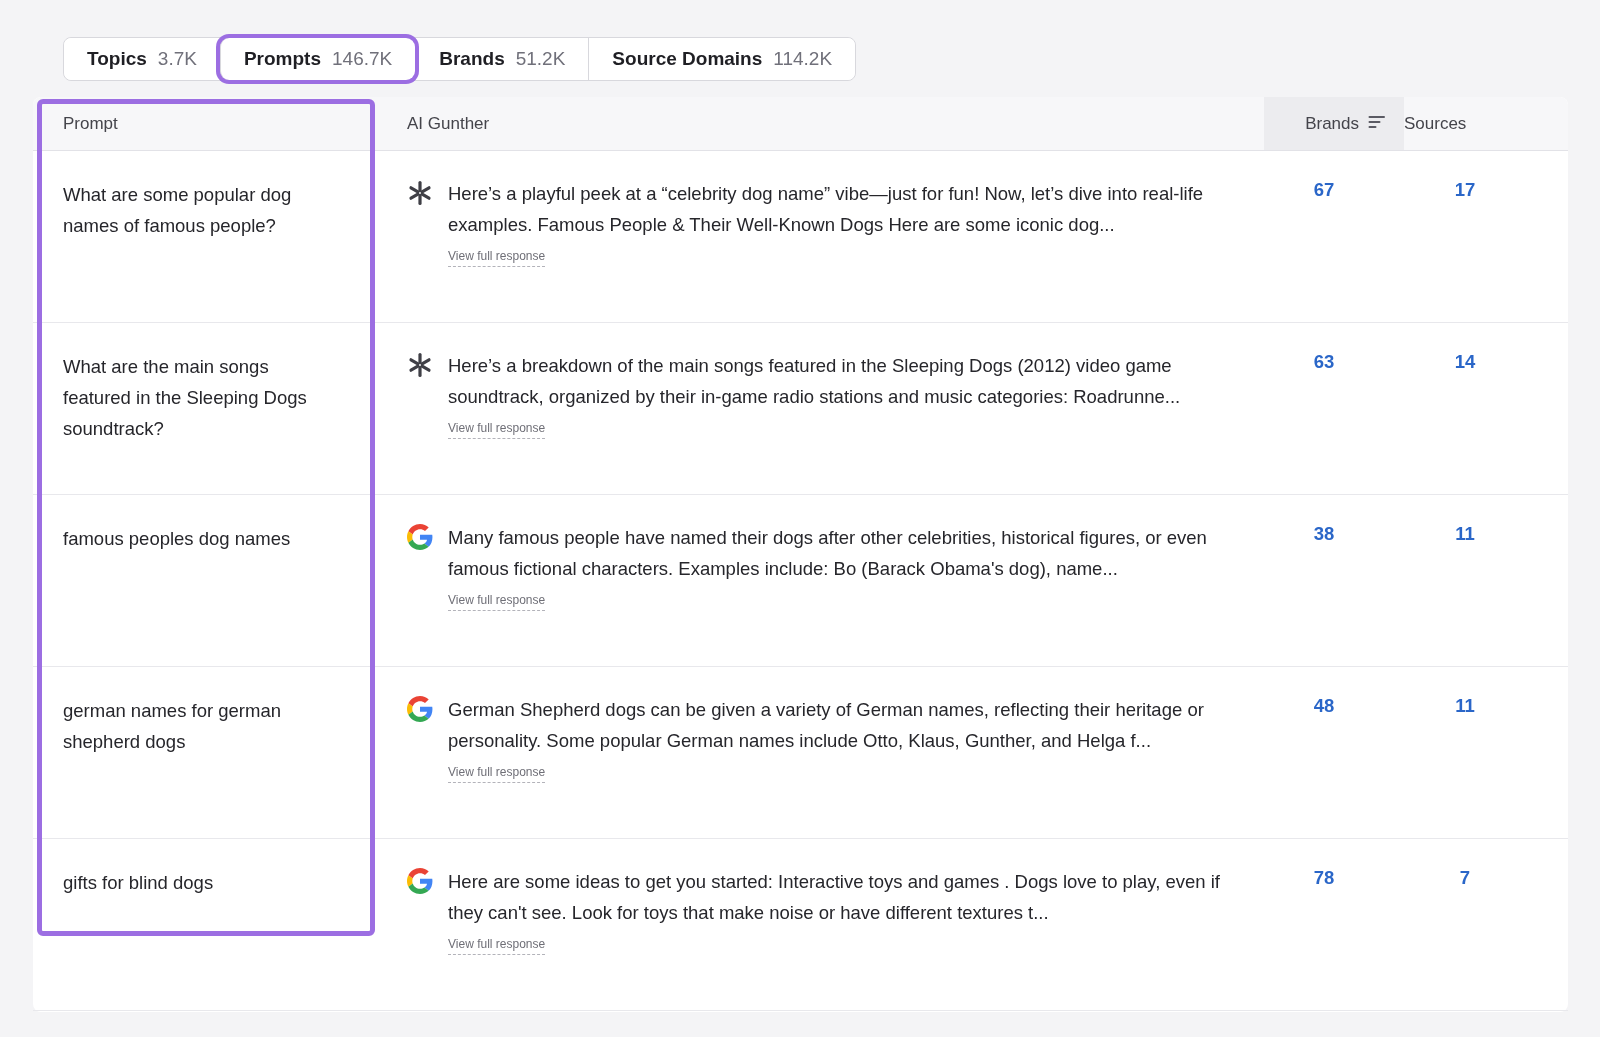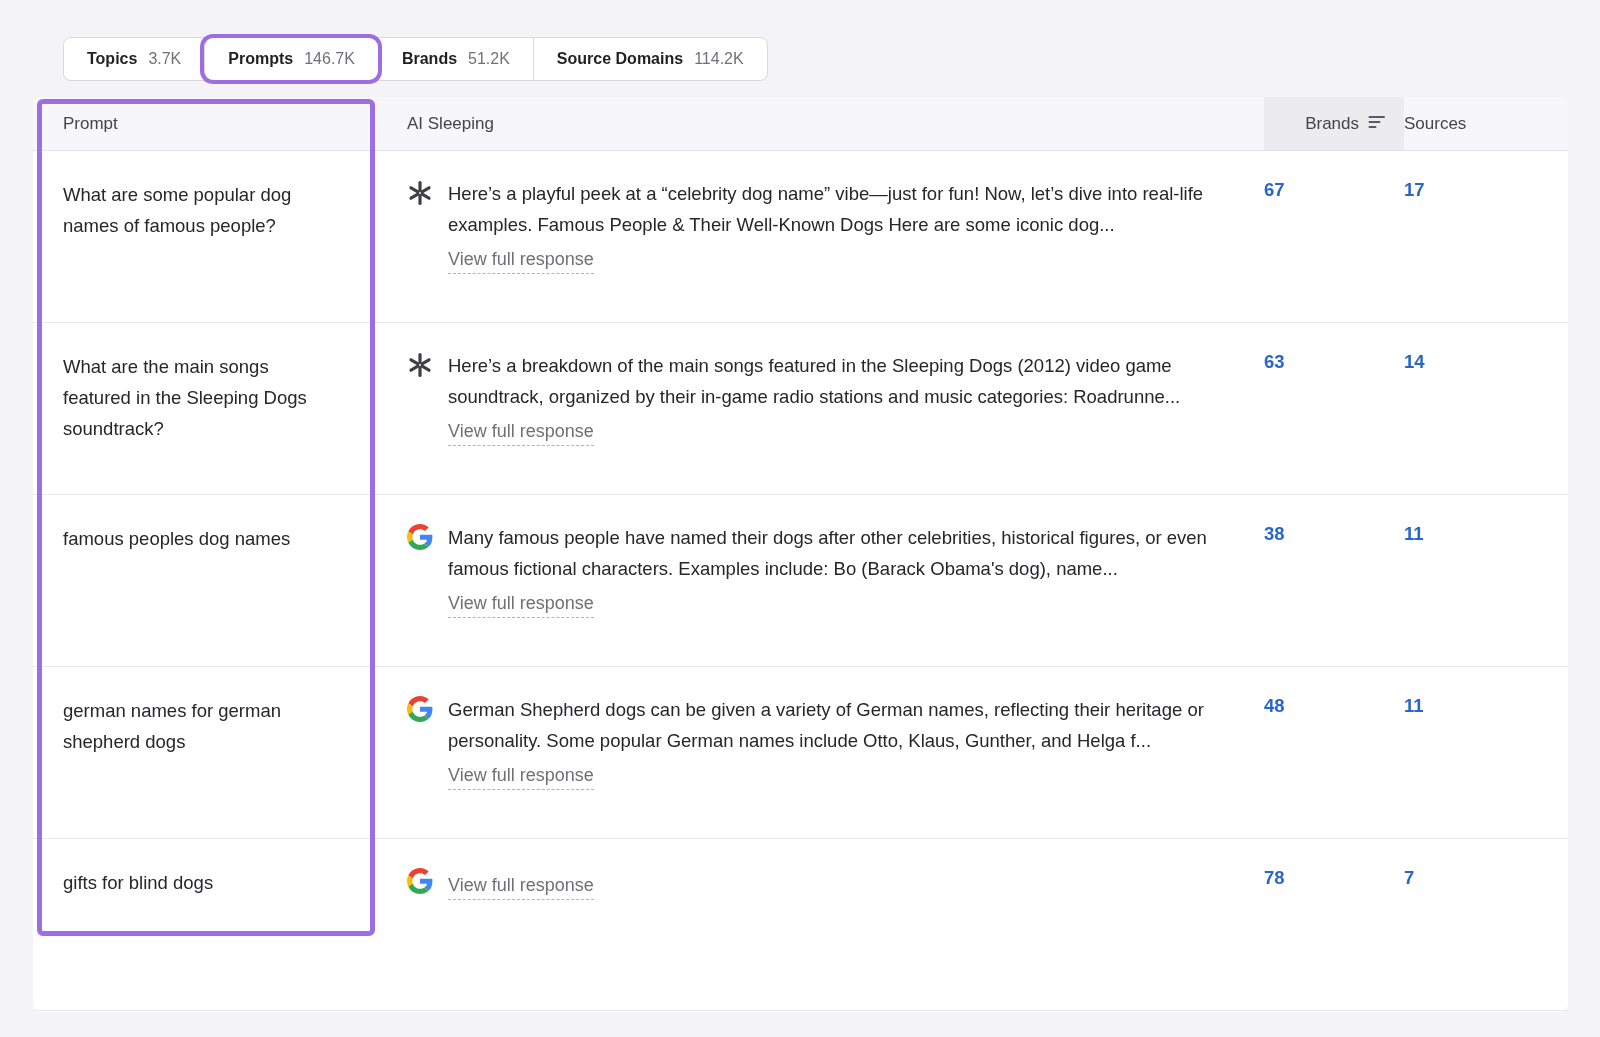--- a/index.html
+++ b/index.html
@@ -18,21 +18,21 @@
     left: 63px; top: 37px;
     display: inline-flex;
     background: #ffffff;
     border: 1px solid #d8d8dd;
     border-radius: 8px;
   }
   .tab {
     position: relative;
     display: flex; align-items: center; gap: 11px;
     height: 42px; padding: 0 23px;
-    font-size: 16px;
+    font-size: 19px;
     cursor: pointer;
     background: #ffffff;
   }
   .tab:first-child { border-radius: 8px 0 0 8px; }
   .tab:last-child { border-radius: 0 8px 8px 0; }
   .tab + .tab { border-left: 1px solid #d8d8dd; }
   .tab-label { color: #1f1f24; font-weight: 700; }
   .tab-count { color: #70707a; font-weight: 400; }
   .tab.highlighted {
     border-radius: 9px;
@@ -77,31 +77,31 @@
   .resp { display: flex; align-items: flex-start; gap: 15px; }
   .resp-icon { flex: 0 0 auto; margin-top: 2px; width: 26px; height: 26px; }
   .resp-text {
     max-width: 793px;
     font-size: 18.5px; line-height: 31px;
     color: #26262b;
   }
   .view-link {
     display: inline-block;
     margin-top: 9px;
-    font-size: 18px;
+    font-size: 12px;
     color: #6f6f77;
     border-bottom: 1.5px dashed #b3b3ba;
     padding-bottom: 3px;
     cursor: pointer;
   }
   .cell-brands, .cell-sources {
     padding-top: 28px;
     font-size: 18.5px;
     font-weight: 600;
-    text-align: left;
+    text-align: center;
   }
   .cell-brands { padding-right: 20px; }
   .cell-sources { padding-right: 42px; }
   .num { color: #2a66c8; cursor: pointer; }
 
   
   .col-highlight {
     position: absolute;
     left: 4px; top: 2px;
     width: 338px; height: 837px;
@@ -131,21 +131,21 @@
     <span class="tab-count">114.2K</span>
   </div>
   </div>
 
 <div class="card">
   <div class="grid thead">
     <div class="th th-prompt">
       <span>Prompt</span>
     </div>
     <div class="th th-response">
-      <span>AI Sleeping</span>
+      <span>AI Gunther</span>
     </div>
     <div class="th th-brands">
       <span>Brands</span>
       <span>
         <svg width="18" height="14" viewBox="0 0 18 14" fill="none">
           <g stroke="#5a5a63" stroke-width="2" stroke-linecap="round">
             <line x1="1.5" y1="2" x2="16" y2="2"></line>
             <line x1="1.5" y1="7" x2="11.5" y2="7"></line>
             <line x1="1.5" y1="12" x2="7.5" y2="12"></line>
           </g>
@@ -311,20 +311,21 @@
 
         <span class="resp-icon">
           <svg width="26" height="26" viewBox="0 0 48 48">
             <path fill="#EA4335" d="M24 9.5c3.54 0 6.71 1.22 9.21 3.6l6.85-6.85C35.9 2.38 30.47 0 24 0 14.62 0 6.51 5.38 2.56 13.22l7.98 6.19C12.43 13.72 17.74 9.5 24 9.5z"></path>
             <path fill="#4285F4" d="M46.98 24.55c0-1.57-.15-3.09-.38-4.55H24v9.02h12.94c-.58 2.96-2.26 5.48-4.78 7.18l7.73 6c4.51-4.18 7.09-10.36 7.09-17.65z"></path>
             <path fill="#FBBC05" d="M10.53 28.59c-.48-1.45-.76-2.99-.76-4.59s.27-3.14.76-4.59l-7.98-6.19C.92 16.46 0 20.12 0 24c0 3.88.92 7.54 2.56 10.78l7.97-6.19z"></path>
             <path fill="#34A853" d="M24 48c6.48 0 11.93-2.13 15.89-5.81l-7.73-6c-2.15 1.45-4.92 2.3-8.16 2.3-6.26 0-11.57-4.22-13.47-9.91l-7.98 6.19C6.51 42.62 14.62 48 24 48z"></path>
           </svg>
         </span>
         <div class="resp-body">
+          <div class="resp-text">Here are some ideas to get you started: Interactive toys and games . Dogs love to play, even if they can't see. Look for toys that make noise or have different textures t...</div>
           <span class="view-link">View full response</span>
         </div>
       </div>
     </div>
     <div class="cell-brands">
       <span class="num">78</span>
     </div>
     <div class="cell-sources">
       <span class="num">7</span>
     </div>

